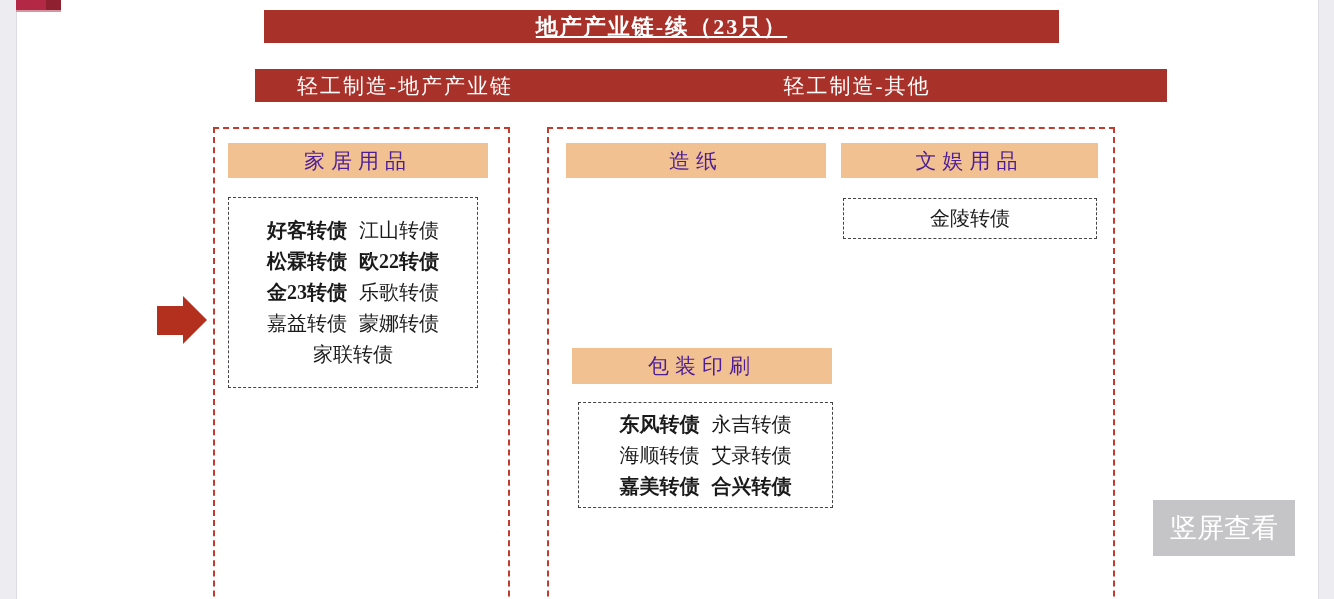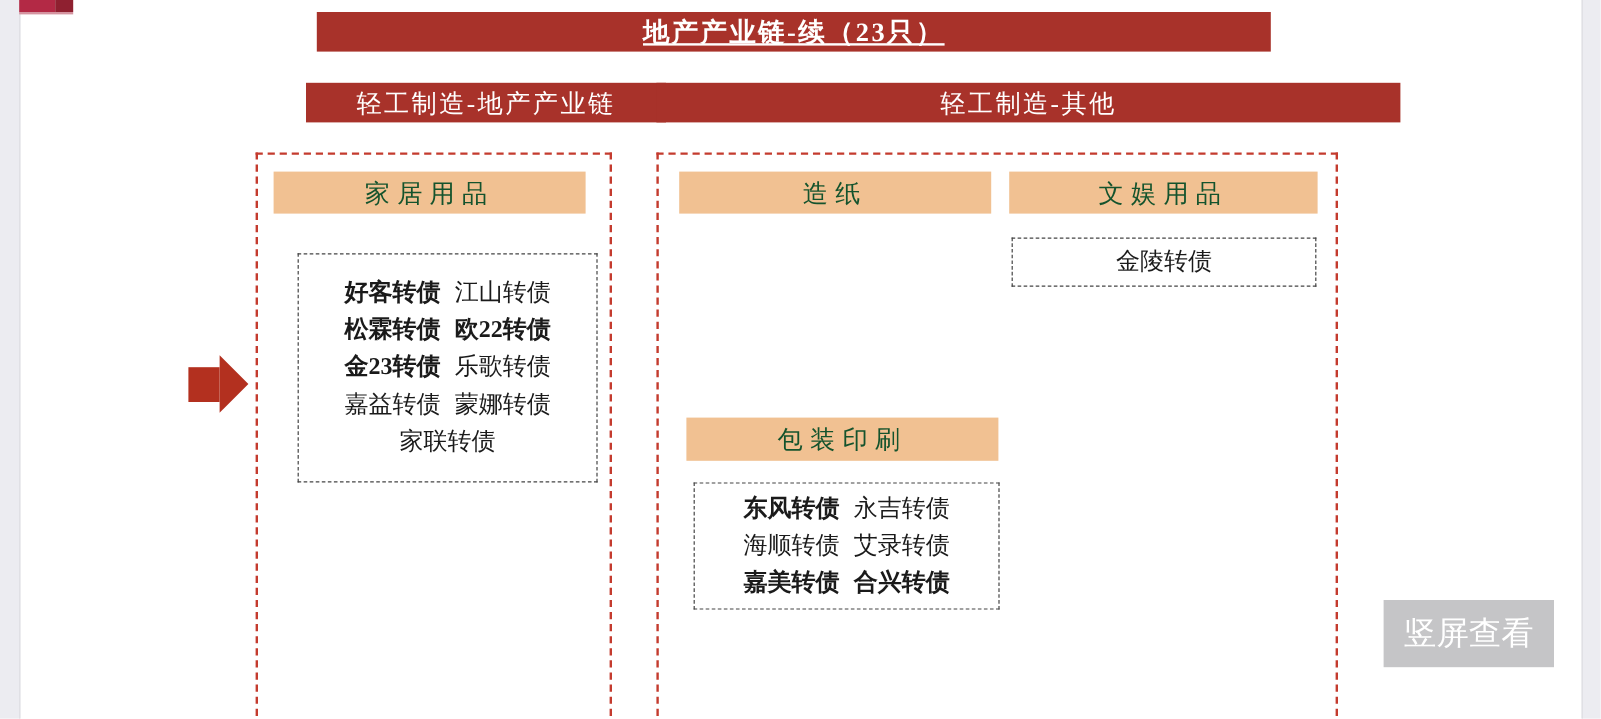--- a/index.html
+++ b/index.html
@@ -13,29 +13,29 @@
   .logo-frag .b{position:absolute;left:30px;top:0;width:15px;height:10px;background:#8f2030;}
   .banner{position:absolute;left:264px;top:10px;width:795px;height:33px;background:#a8322a;
           color:#fff;font-weight:700;font-size:22px;display:flex;align-items:center;justify-content:center;letter-spacing:2px;text-decoration:underline;}
   .sec-header{position:absolute;top:69px;height:33px;background:#a8322a;color:#fff;font-size:21px;
           display:flex;align-items:center;justify-content:center;letter-spacing:2px;}
   .sec-header.left{left:213px;width:300px;margin-left:42px;}
   .sec-header.right{left:547px;width:620px;}
   .dash-panel{position:absolute;top:127px;height:520px;border:2px dashed #c43b2e;box-sizing:border-box;background:#fff;}
   .dash-panel.left{left:213px;width:297px;}
   .dash-panel.right{left:547px;width:568px;}
-  .cat-header{position:absolute;background:#f1c192;color:#14532d;font-size:21px;letter-spacing:6px;
+  .cat-header{position:absolute;background:#f1c192;color:#4c1d95;font-size:21px;letter-spacing:6px;
           display:flex;align-items:center;justify-content:center;}
   .cat-home{left:228px;top:143px;width:260px;height:35px;}
   .cat-paper{left:566px;top:143px;width:260px;height:35px;}
   .cat-ent{left:841px;top:143px;width:257px;height:35px;}
   .cat-pack{left:572px;top:348px;width:260px;height:36px;}
   .dot-box{position:absolute;border:1.5px dashed #444;box-sizing:border-box;background:#fff;
           display:flex;flex-direction:column;justify-content:center;padding:4px 6px;}
-  .box-home{left:248px;top:197px;width:250px;height:191px;margin-top:14px;}
+  .box-home{left:228px;top:197px;width:250px;height:191px;}
   .box-paper{left:572px;top:197px;width:253px;height:100px;}
   .box-ent{left:843px;top:198px;width:254px;height:41px;}
   .box-pack{left:578px;top:402px;width:255px;height:106px;}
   .bond-row{display:flex;justify-content:center;gap:12px;line-height:31px;font-size:20px;color:#1a1a1a;white-space:nowrap;}
   .bond.bold{font-weight:700;}
   .bond.hl{background:#d9d9d9;}
   .arrow{position:absolute;left:157px;top:306px;width:26px;height:29px;background:#b3301f;}
   .arrow::after{content:"";position:absolute;left:26px;top:-10px;width:0;height:0;
           border-top:24.5px solid transparent;border-bottom:24.5px solid transparent;border-left:24px solid #b3301f;}
   .portrait-btn{position:absolute;left:1153px;top:500px;width:142px;height:56px;background:#c5c5c7;

